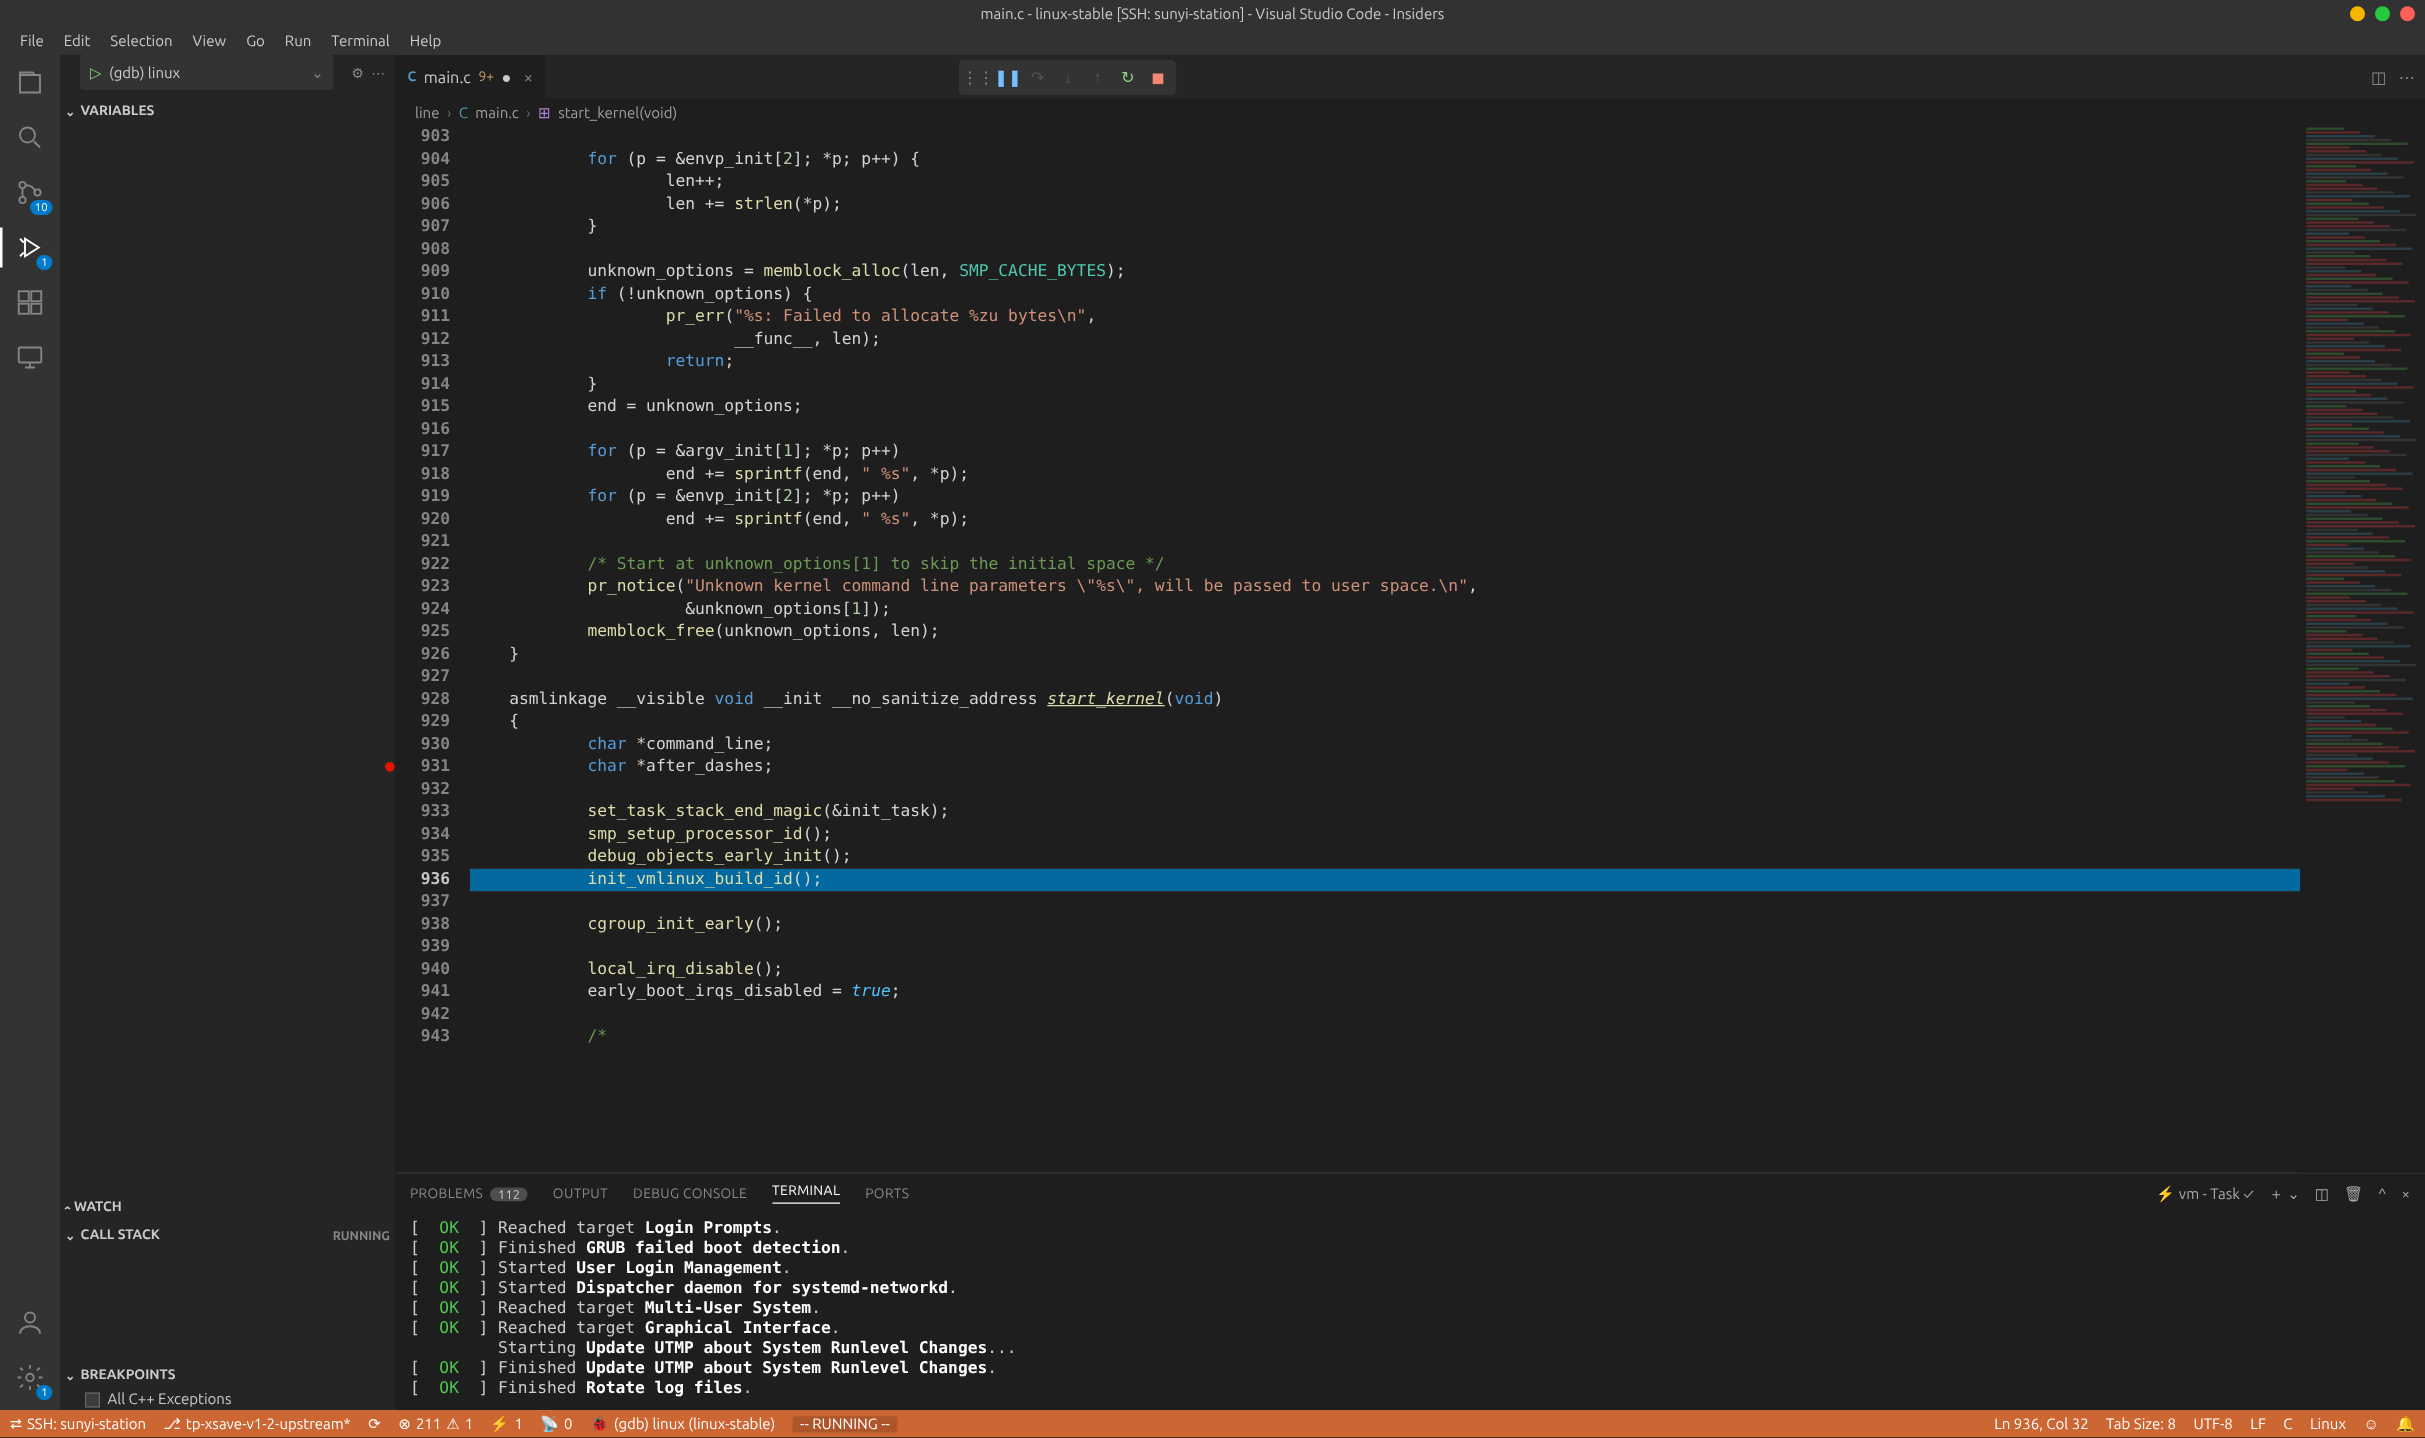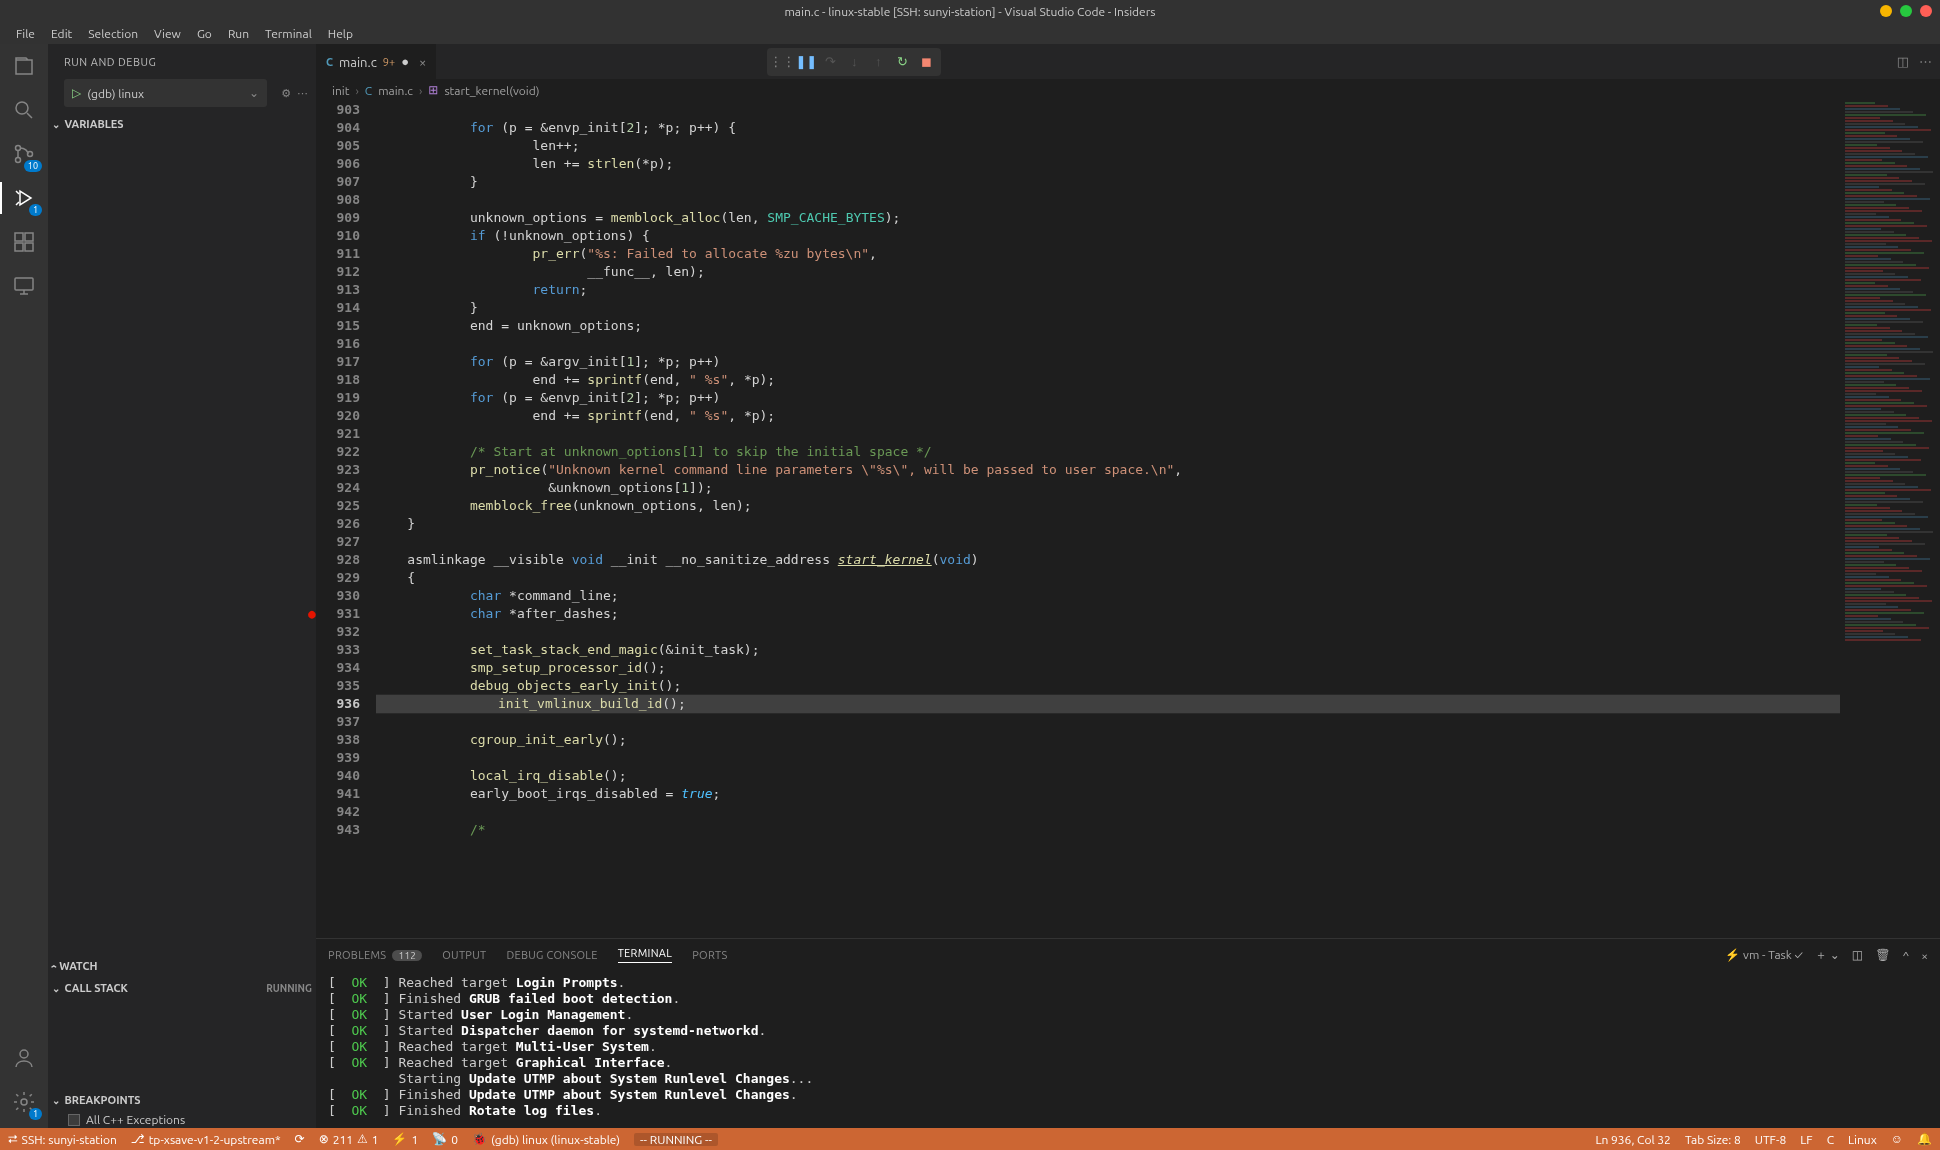--- a/index.html
+++ b/index.html
@@ -209,21 +209,21 @@
 .gutter .bp::before {
   content: '●'; color: #e51400; position: absolute; left: -8px;
 }
 .code {
   flex: 1;
   white-space: pre;
   color: #d4d4d4;
   overflow: hidden;
 }
 .code .line { height: 18px; }
-.line.current { background: #404040; outline: 1px solid #282828; padding-left: 28px; }
+.line.current { background: #0369a1; outline: 1px solid #282828; }
 .kw { color: #569cd6; }
 .fn { color: #dcdcaa; }
 .str { color: #ce9178; }
 .macro { color: #4ec9b0; }
 .cmt { color: #6a9955; }
 .num { color: #b5cea8; }
 .const { color: #4fc1ff; font-style: italic; }
 .underline { text-decoration: underline; text-decoration-style: solid; font-style: italic; }
 .minimap {
   width: 100px;
@@ -361,21 +361,20 @@
         <svg width="24" height="24" viewBox="0 0 24 24" fill="none" stroke="currentColor" stroke-width="1.5">
             <circle cx="12" cy="12" r="3"></circle>
             <path d="M12 2v3M12 19v3M4.2 4.2l2.1 2.1M17.7 17.7l2.1 2.1M2 12h3M19 12h3M4.2 19.8l2.1-2.1M17.7 6.3l2.1-2.1"></path>
           </svg>
         <span class="badge">1</span>
       </div>
     </div>
   </div>
 
   <div class="sidebar">
-    <div class="sidebar-header">RUN AND DEBUG</div>
     <div style="display:flex; align-items:center; gap:6px; padding: 0 8px 6px 8px;">
       <div class="debug-config" style="flex:1">
         <span class="debug-play">▷</span>
         <span class="debug-config-name">(gdb) linux</span>
         <span style="color:#888">⌄</span>
       </div>
       <span style="color:#888">⚙</span>
       <span style="color:#888">⋯</span>
     </div>
     <div class="section-header">
@@ -420,21 +419,21 @@
         <span class="btn disabled">↑</span>
         <span class="btn restart">↻</span>
         <span class="btn stop">◼</span>
       </div>
       <div class="tabs-actions">
         <span>◫</span>
         <span>⋯</span>
       </div>
     </div>
     <div class="breadcrumb">
-      <span>init</span>
+      <span>line</span>
       <span class="sep">›</span>
       <span style="color:#519aba">C</span>
       <span>main.c</span>
       <span class="sep">›</span>
       <span style="color:#b180d7">⊞</span>
       <span>start_kernel(void)</span>
     </div>
     <div class="editor-body">
       <div class="gutter" id="gutter">
           <div class="ln">903</div>

